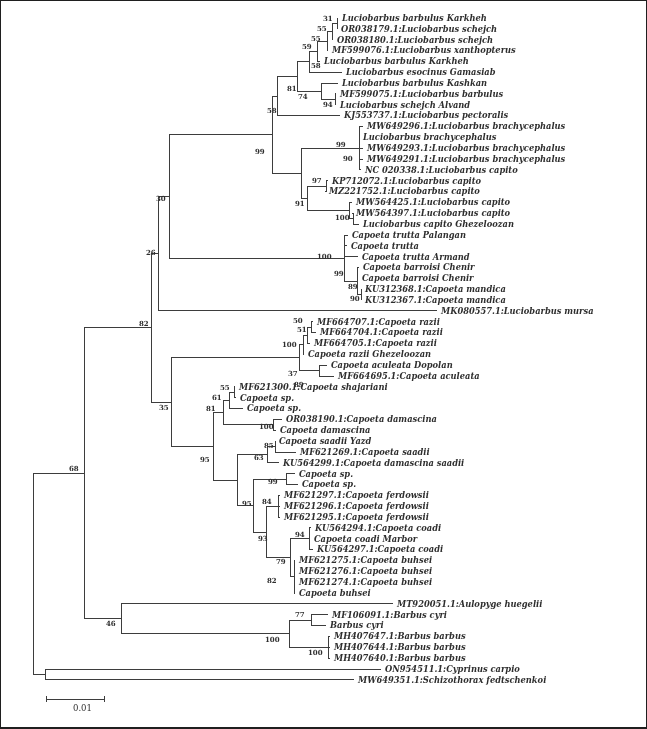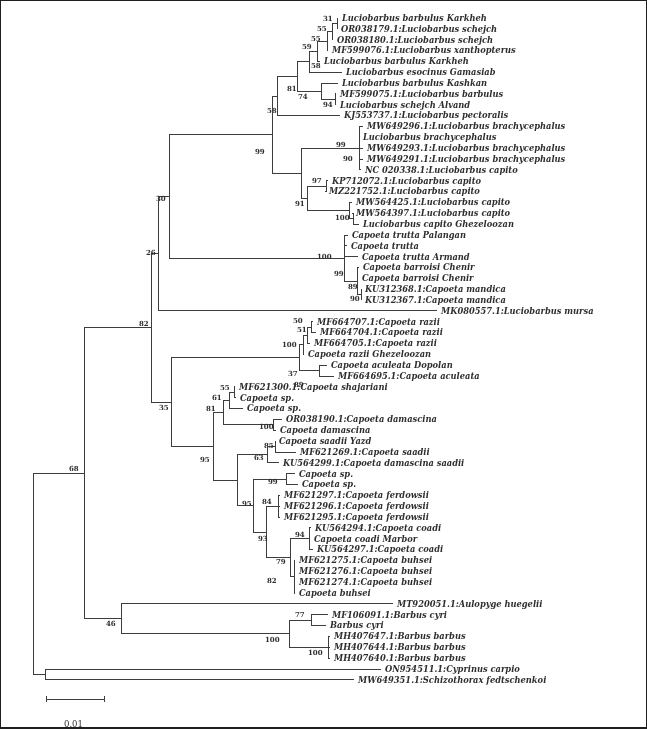--- a/index.html
+++ b/index.html
@@ -10,22 +10,22 @@
     border:1.5px solid #1f1f1f;
     border-bottom-width:2.5px;
     background:#fff;
     font-family:"DejaVu Serif", serif;
     overflow:hidden;
   }
   svg{display:block;}
   .taxon{font:italic 700 8.3px "DejaVu Serif", serif; fill:#2e2e2e;}
   .bs{font:700 7px "DejaVu Serif", serif; fill:#2e2e2e;}
   .scalelabel{
-    position:absolute; left:63px; top:702px;
-    font:400 8.5px "DejaVu Serif", serif; color:#2e2e2e;margin-top:16px;
+    position:absolute; left:72px; top:702px;
+    font:400 8.5px "DejaVu Serif", serif; color:#2e2e2e;
   }
 </style>
 </head>
 <body>
 
 <div id="frame">
   <svg id="tree-svg" width="644" height="725" viewBox="0 0 644 725" xmlns="http://www.w3.org/2000/svg">
       <line x1="336" y1="17" x2="337" y2="17" stroke="#3d3d3d" stroke-width="1" shape-rendering="crispEdges"></line>
       <text x="341" y="19.8" class="taxon">Luciobarbus barbulus Karkheh</text>
       <line x1="336" y1="27.85" x2="336" y2="27.85" stroke="#3d3d3d" stroke-width="1" shape-rendering="crispEdges"></line>

